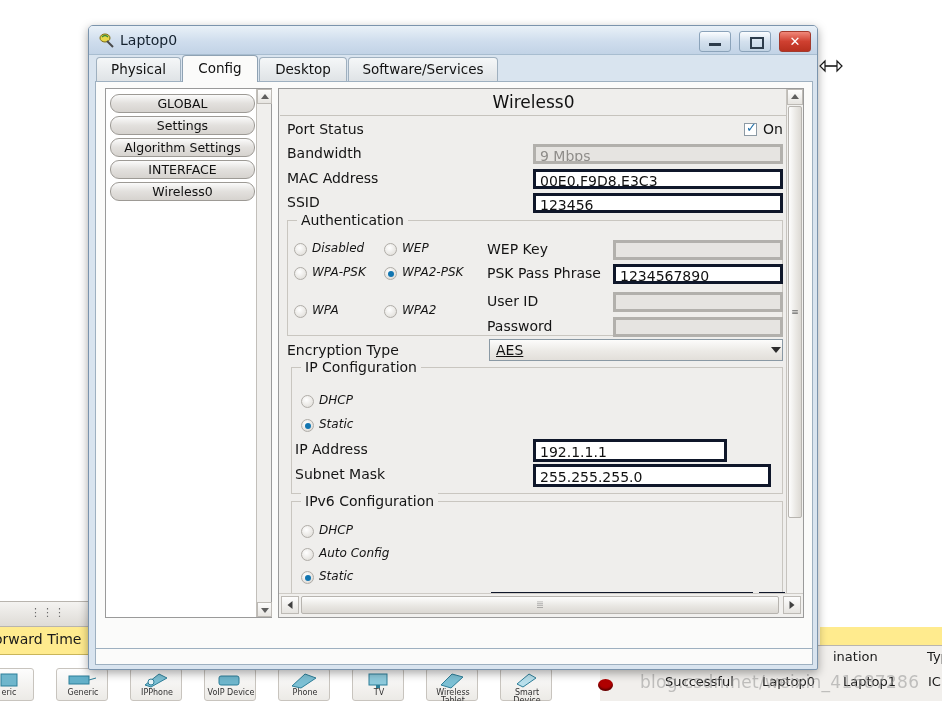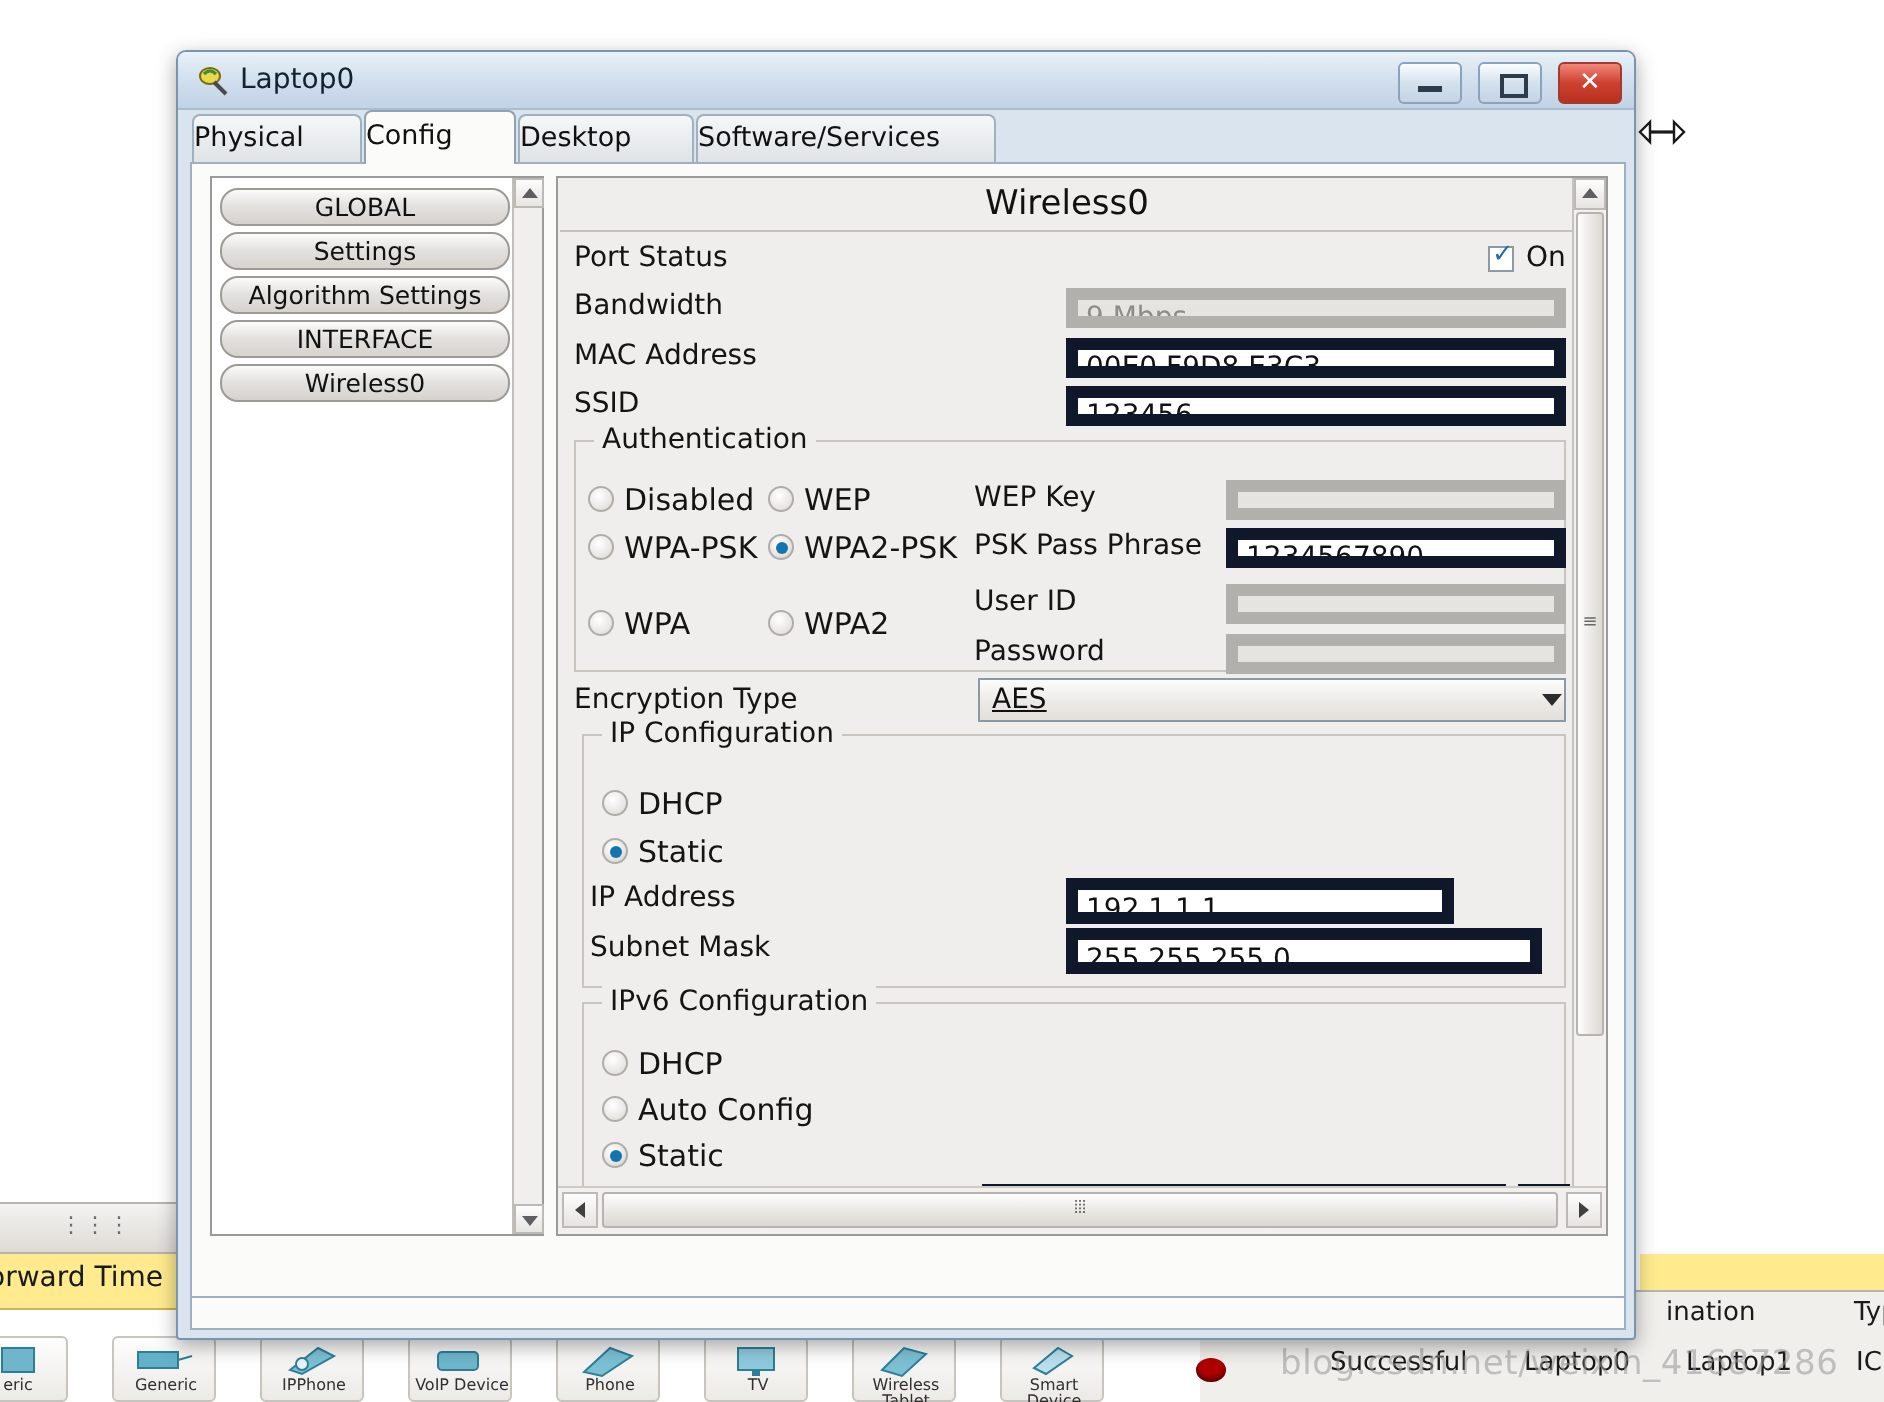--- a/index.html
+++ b/index.html
@@ -103,21 +103,21 @@
 
   
   .tabstrip {
     position:absolute; left:0; top:29px; width:100%; height:26px;
   }
   .tab {
     position:absolute; top:2px; height:24px;
     background: linear-gradient(#f5f7f8,#dfe3e6);
     border:1px solid #9fb0bf; border-bottom:none;
     border-radius:4px 4px 0 0;
-    font-size:13.5px; color:#111; text-align:left; line-height:23px;
+    font-size:13.5px; color:#111; text-align:center; line-height:23px;
     box-sizing:border-box;
   }
   .tab.active {
     background:#fbfbfa; top:0; height:27px; line-height:24px;
     border-color:#8fa2b3; z-index:3;
   }
 
   .dlg-body {
     position:absolute; left:6px; top:55px; width:718px; height:568px;
     background:#fbfbfa; border:1px solid #9eb0c0; box-sizing:border-box;
@@ -187,21 +187,21 @@
   .panel-title {
     position:absolute; left:1px; top:1px; width:507px; height:26px;
     background:#efeeec; border-bottom:1px solid #c6c3bd;
     font-size:17px; color:#111; text-align:center; line-height:25px;
     box-sizing:border-box;
   }
 
   .row-label { position:absolute; font-size:14px; color:#141414; }
   .field {
     position:absolute; height:20px; background:#ffffff;
-    border:6px solid #0f172a; box-sizing:border-box;
+    border:3px solid #0f172a; box-sizing:border-box;
     font-size:14px; color:#111; line-height:18px; padding-left:4px;
     overflow:hidden; white-space:nowrap;
   }
   .field.disabled {
     background:#e6e4e1; color:#8e8c89; border-color:#b2b0ac;
   }
 
   
   .group {
     position:absolute; border:1px solid #c9c6c0; background:transparent;
@@ -218,21 +218,21 @@
     border:1px solid #b0ada8; box-sizing:border-box;
   }
   .radio.sel {
     background: radial-gradient(circle at 40% 35%, #ffffff 5%, #e9e7e3 55%, #d3d0cb);
   }
   .radio.sel::after {
     content:""; position:absolute; left:50%; top:50%;
     width:6px; height:6px; margin:-3px 0 0 -3px;
     border-radius:50%; background:#1275b0;
   }
-  .radio-label { position:absolute; font-size:15px; color:#141414; }
+  .radio-label { position:absolute; font-size:12px; color:#141414;font-style:italic; }
 
   .checkbox {
     position:absolute; width:13px; height:13px;
     background:#ffffff; border:1px solid #8d9aa4; box-sizing:border-box;
   }
   .check-mark {
     position:absolute; left:1px; top:-3px; font-size:13px;
     color:#1f6fa8; font-weight:bold; line-height:13px;
   }
 

